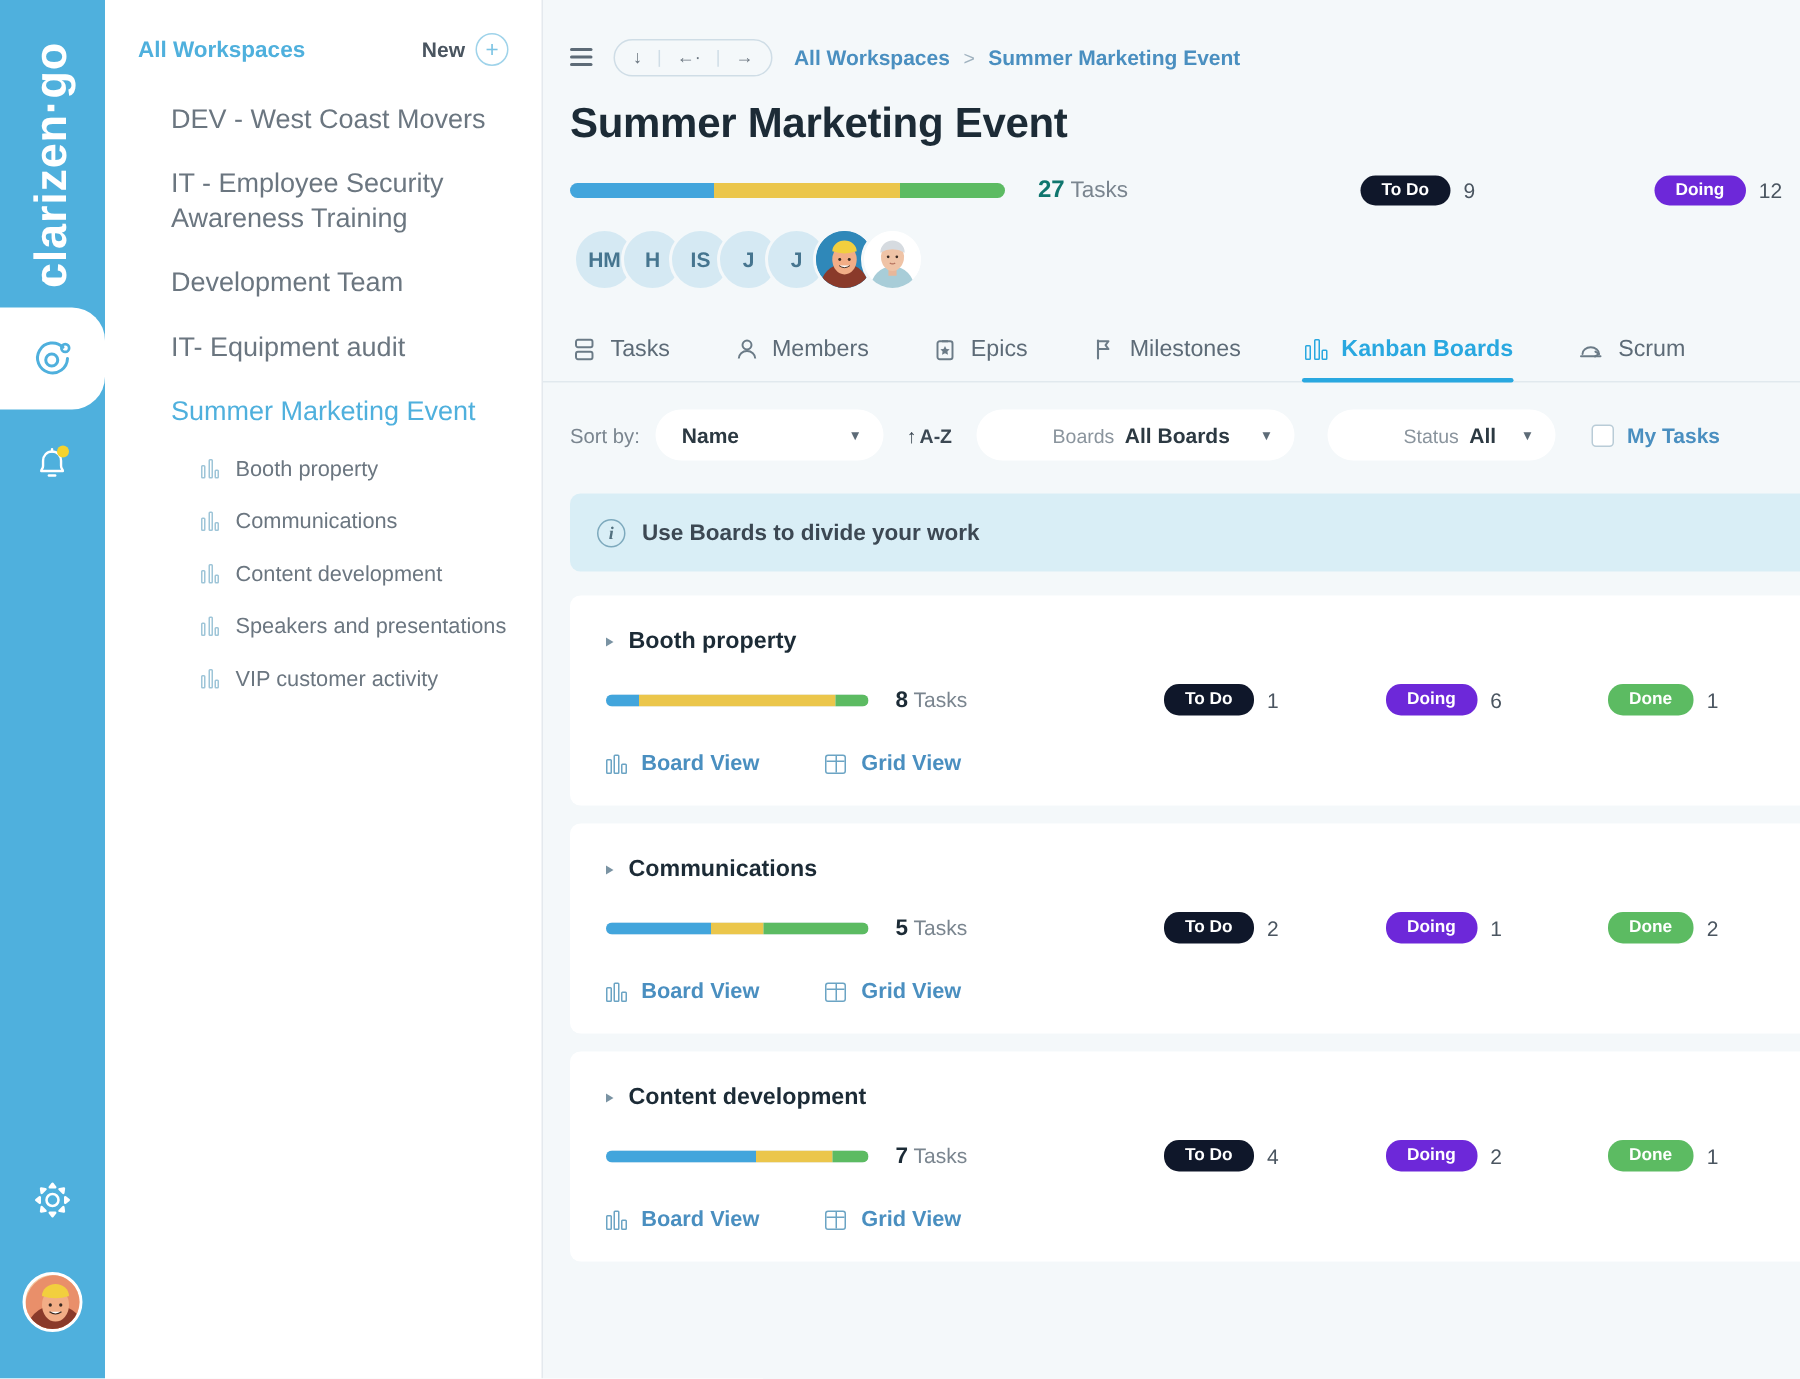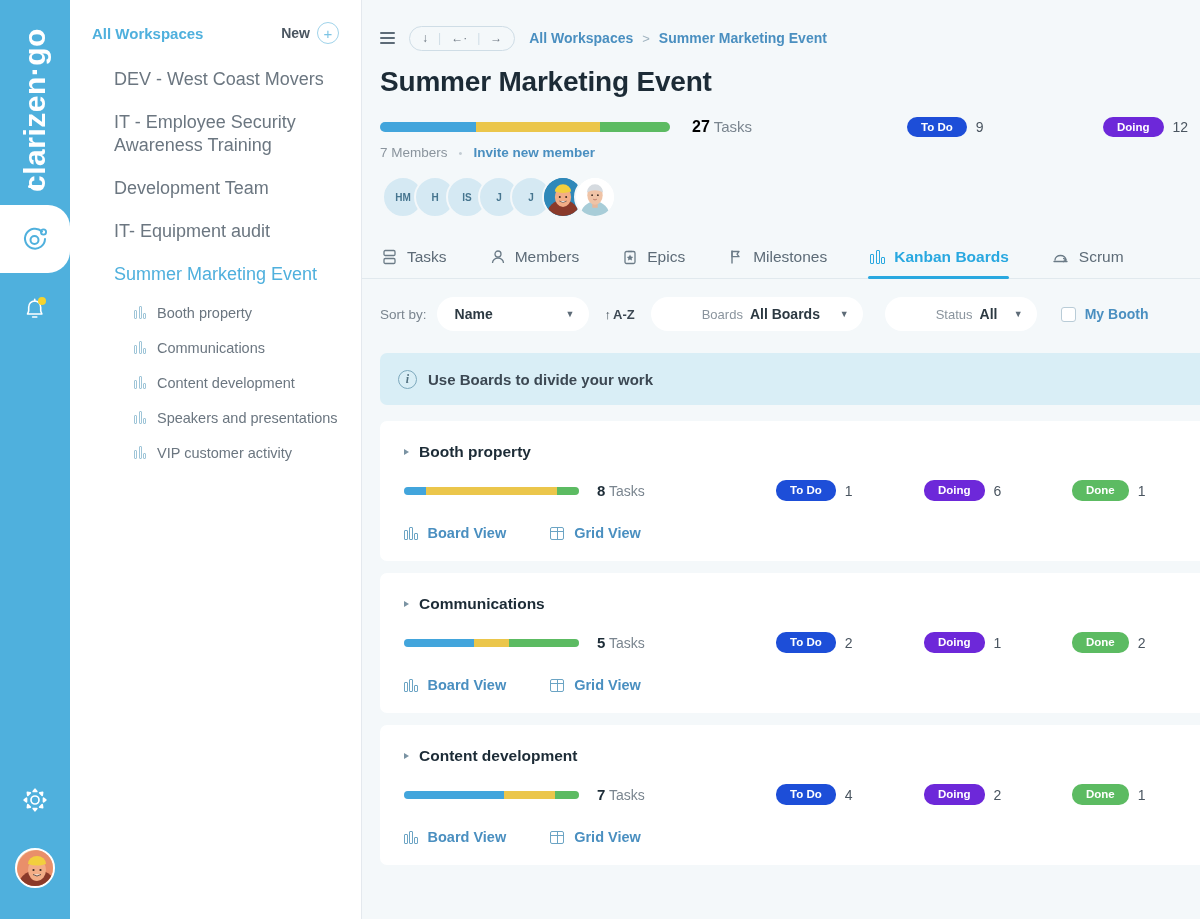--- a/index.html
+++ b/index.html
@@ -135,48 +135,48 @@
   }
   .progress {
     width: 290px; height: 10px; border-radius: 5px;
     background: #e4ecf1; overflow: hidden; display: flex;
   }
   .progress i { display: block; height: 10px; }
   .seg-blue { background: #42a5dc; }
   .seg-yellow { background: #ebc64b; }
   .seg-green { background: #5cbb62; }
   .task-count { margin-left: 22px; font-size: 15px; color: #7a858f; }
-  .task-count b { color: #000000; font-size: 16px; font-weight: bold; }
+  .task-count b { color: #0f766e; font-size: 16px; font-weight: bold; }
 
   .badges { display: flex; align-items: center; position: absolute; }
   .badge-grp { display: flex; align-items: center; gap: 9px; }
   .badge {
     color: #fff; font-size: 11.5px; font-weight: bold;
     border-radius: 10px; padding: 3px 14px; line-height: 1.25;
     min-width: 54px; text-align: center;
   }
-  .b-todo { background: #1d4ed8; }
+  .b-todo { background: #0f172a; }
   .b-doing { background: #6d28d9; }
   .b-done { background: #5cbb62; }
   .badge-num { font-size: 14px; color: #4a5560; }
 
   .members-row {
     display: flex; align-items: center; gap: 11px;
     padding: 9px 0 0 18px; font-size: 13.5px;
   }
   .members-row .mcount { color: #8a949d; }
   .members-row .dot { color: #c3ccd3; font-size: 11px; }
   .members-row .invite { color: #4a8fc0; font-weight: bold; cursor: pointer; }
 
   .avatars { display: flex; padding: 16px 0 0 20px; }
   .av {
     width: 42px; height: 42px; border-radius: 50%;
     background: #d5e9f3; border: 2.5px solid #f4f8fa;
     margin-left: -10px; display: flex; align-items: center;
-    justify-content: center; font-size: 10px; font-weight: bold;
+    justify-content: center; font-size: 14px; font-weight: bold;
     color: #46758f; overflow: hidden; position: relative;
     cursor: pointer;
   }
   .av:first-child { margin-left: 0; }
   .av.photo { background: #2f88b9; }
   .av.photo2 { background: #ffffff; }
 
   
   .tabs {
     display: flex; align-items: flex-end; gap: 0;
@@ -445,25 +445,20 @@
           <span class="badge b-todo">To Do</span>
           <span class="badge-num">9</span>
         </div>
         <div class="badge-grp">
           <span class="badge b-doing">Doing</span>
           <span class="badge-num">12</span>
         </div>
       </div>
     </div>
 
-    <div class="members-row">
-      <span class="mcount">7 Members</span>
-      <span class="dot">•</span>
-      <span class="invite">Invite new member</span>
-    </div>
 
     <div class="avatars">
       <div class="av">
           <span>HM</span>
         </div>
       <div class="av">
           <span>H</span>
         </div>
       <div class="av">
           <span>IS</span>
@@ -566,21 +561,21 @@
       </div>
       <div class="select" style="width:152px;margin-left:22px">
         <span class="sel-inner">
           <span class="sel-lab">Status</span>
           <span class="sel-val">All</span>
         </span>
         <span class="caret">▼</span>
       </div>
       <div class="chk-wrap">
         <span class="chk"></span>
-        <span class="chk-lab">My Booth</span>
+        <span class="chk-lab">My Tasks</span>
       </div>
     </div>
 
     <div class="info">
       <span class="info-ico">i</span>
       <span class="info-txt">Use Boards to divide your work</span>
     </div>
 
     <div class="cards">
 

